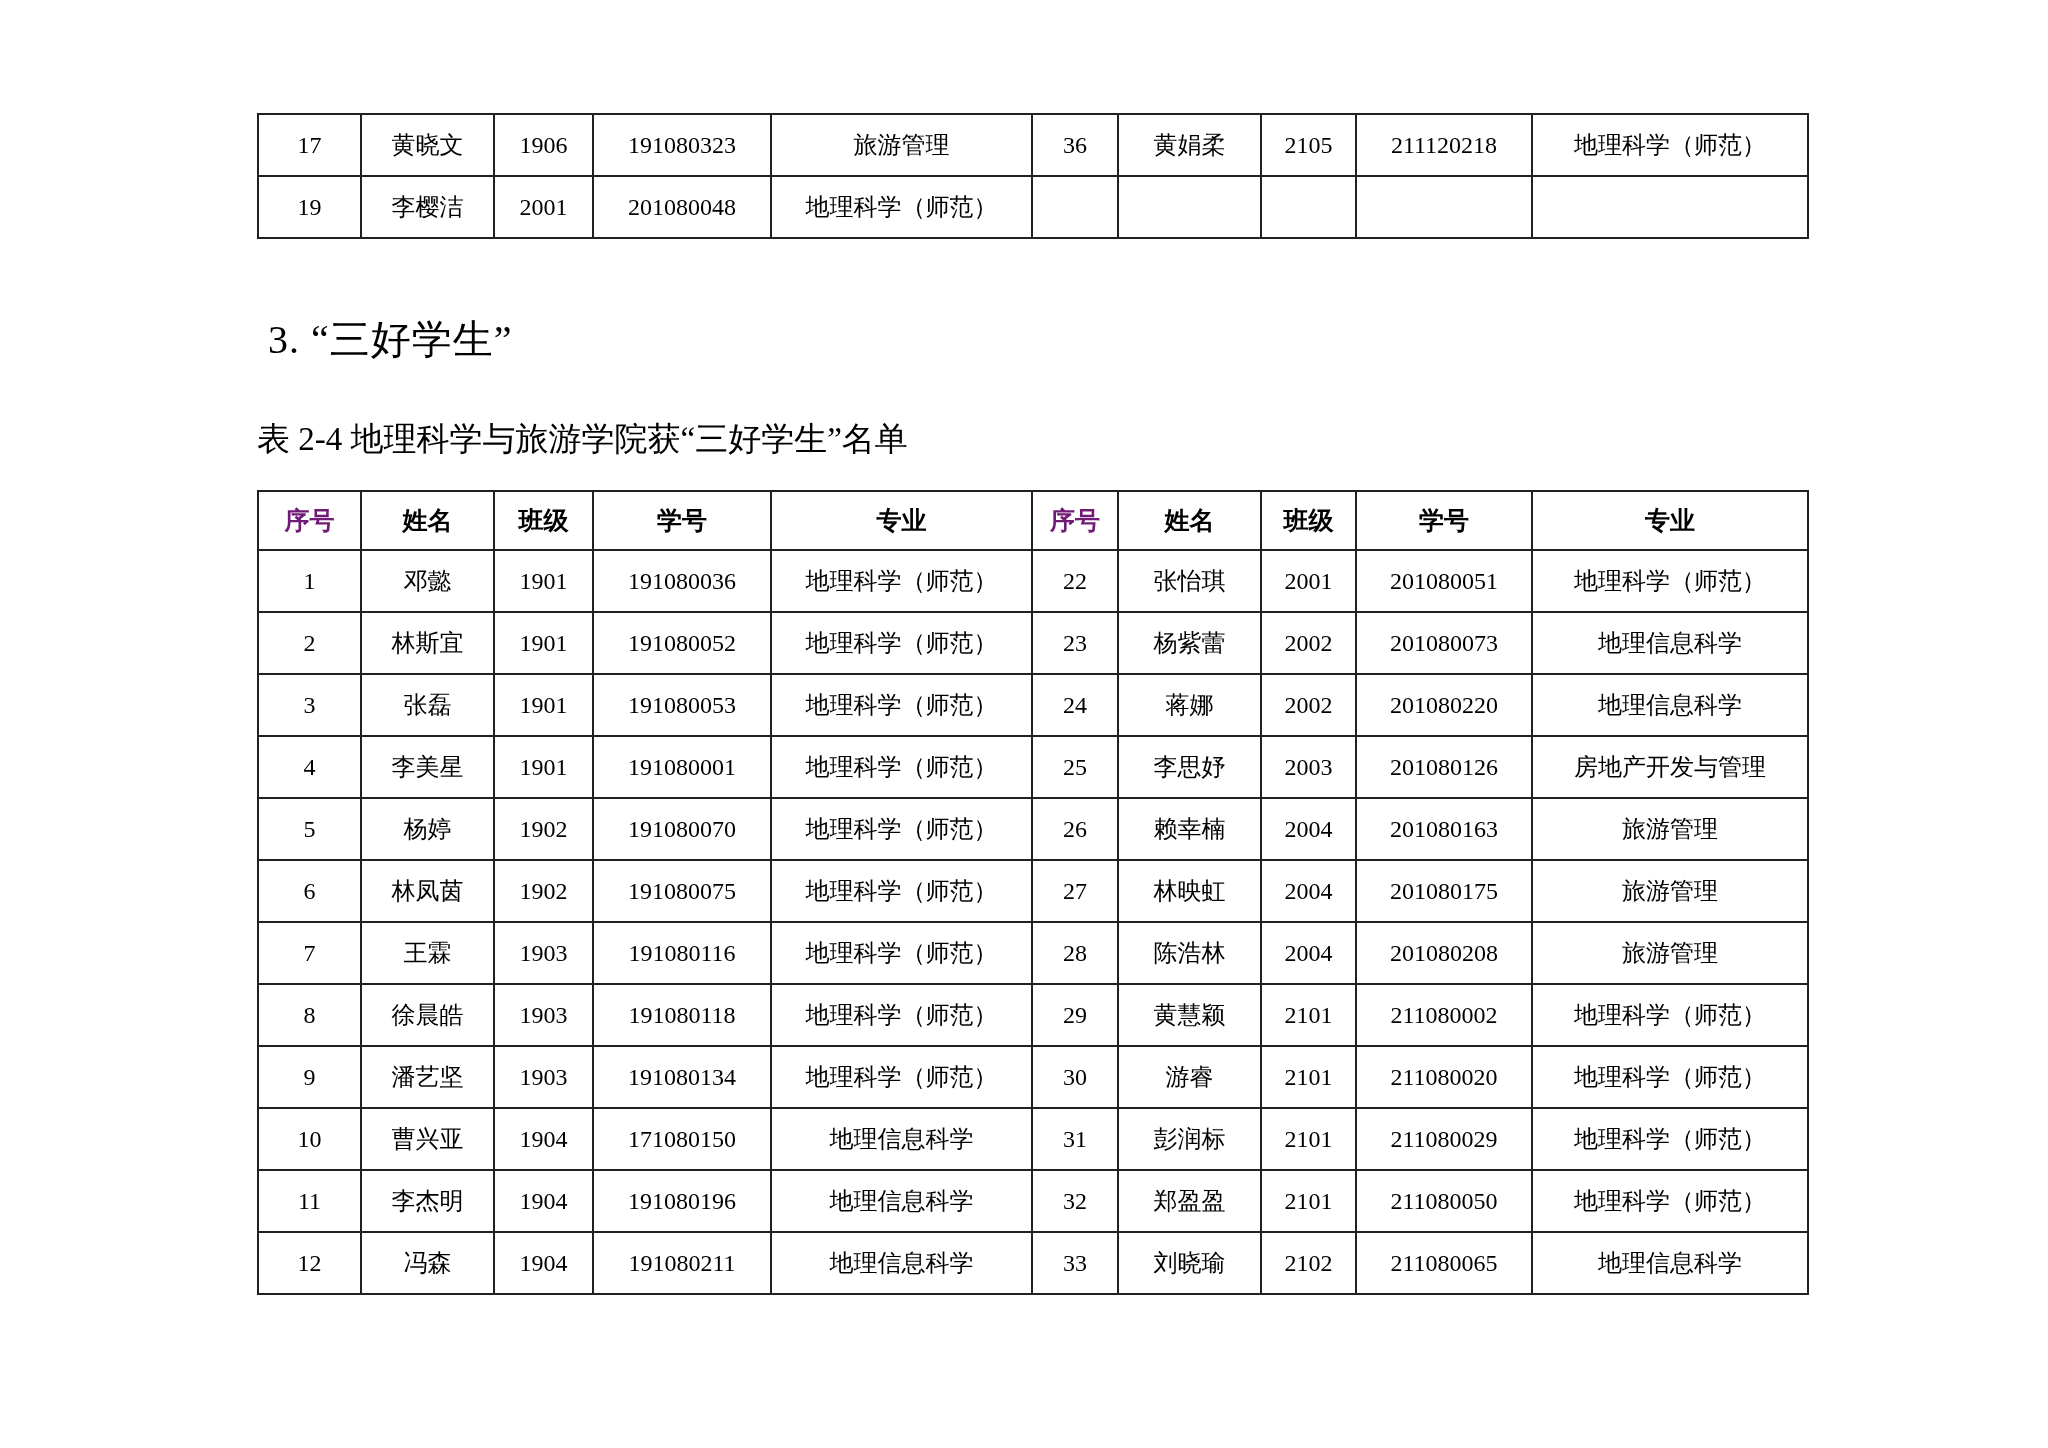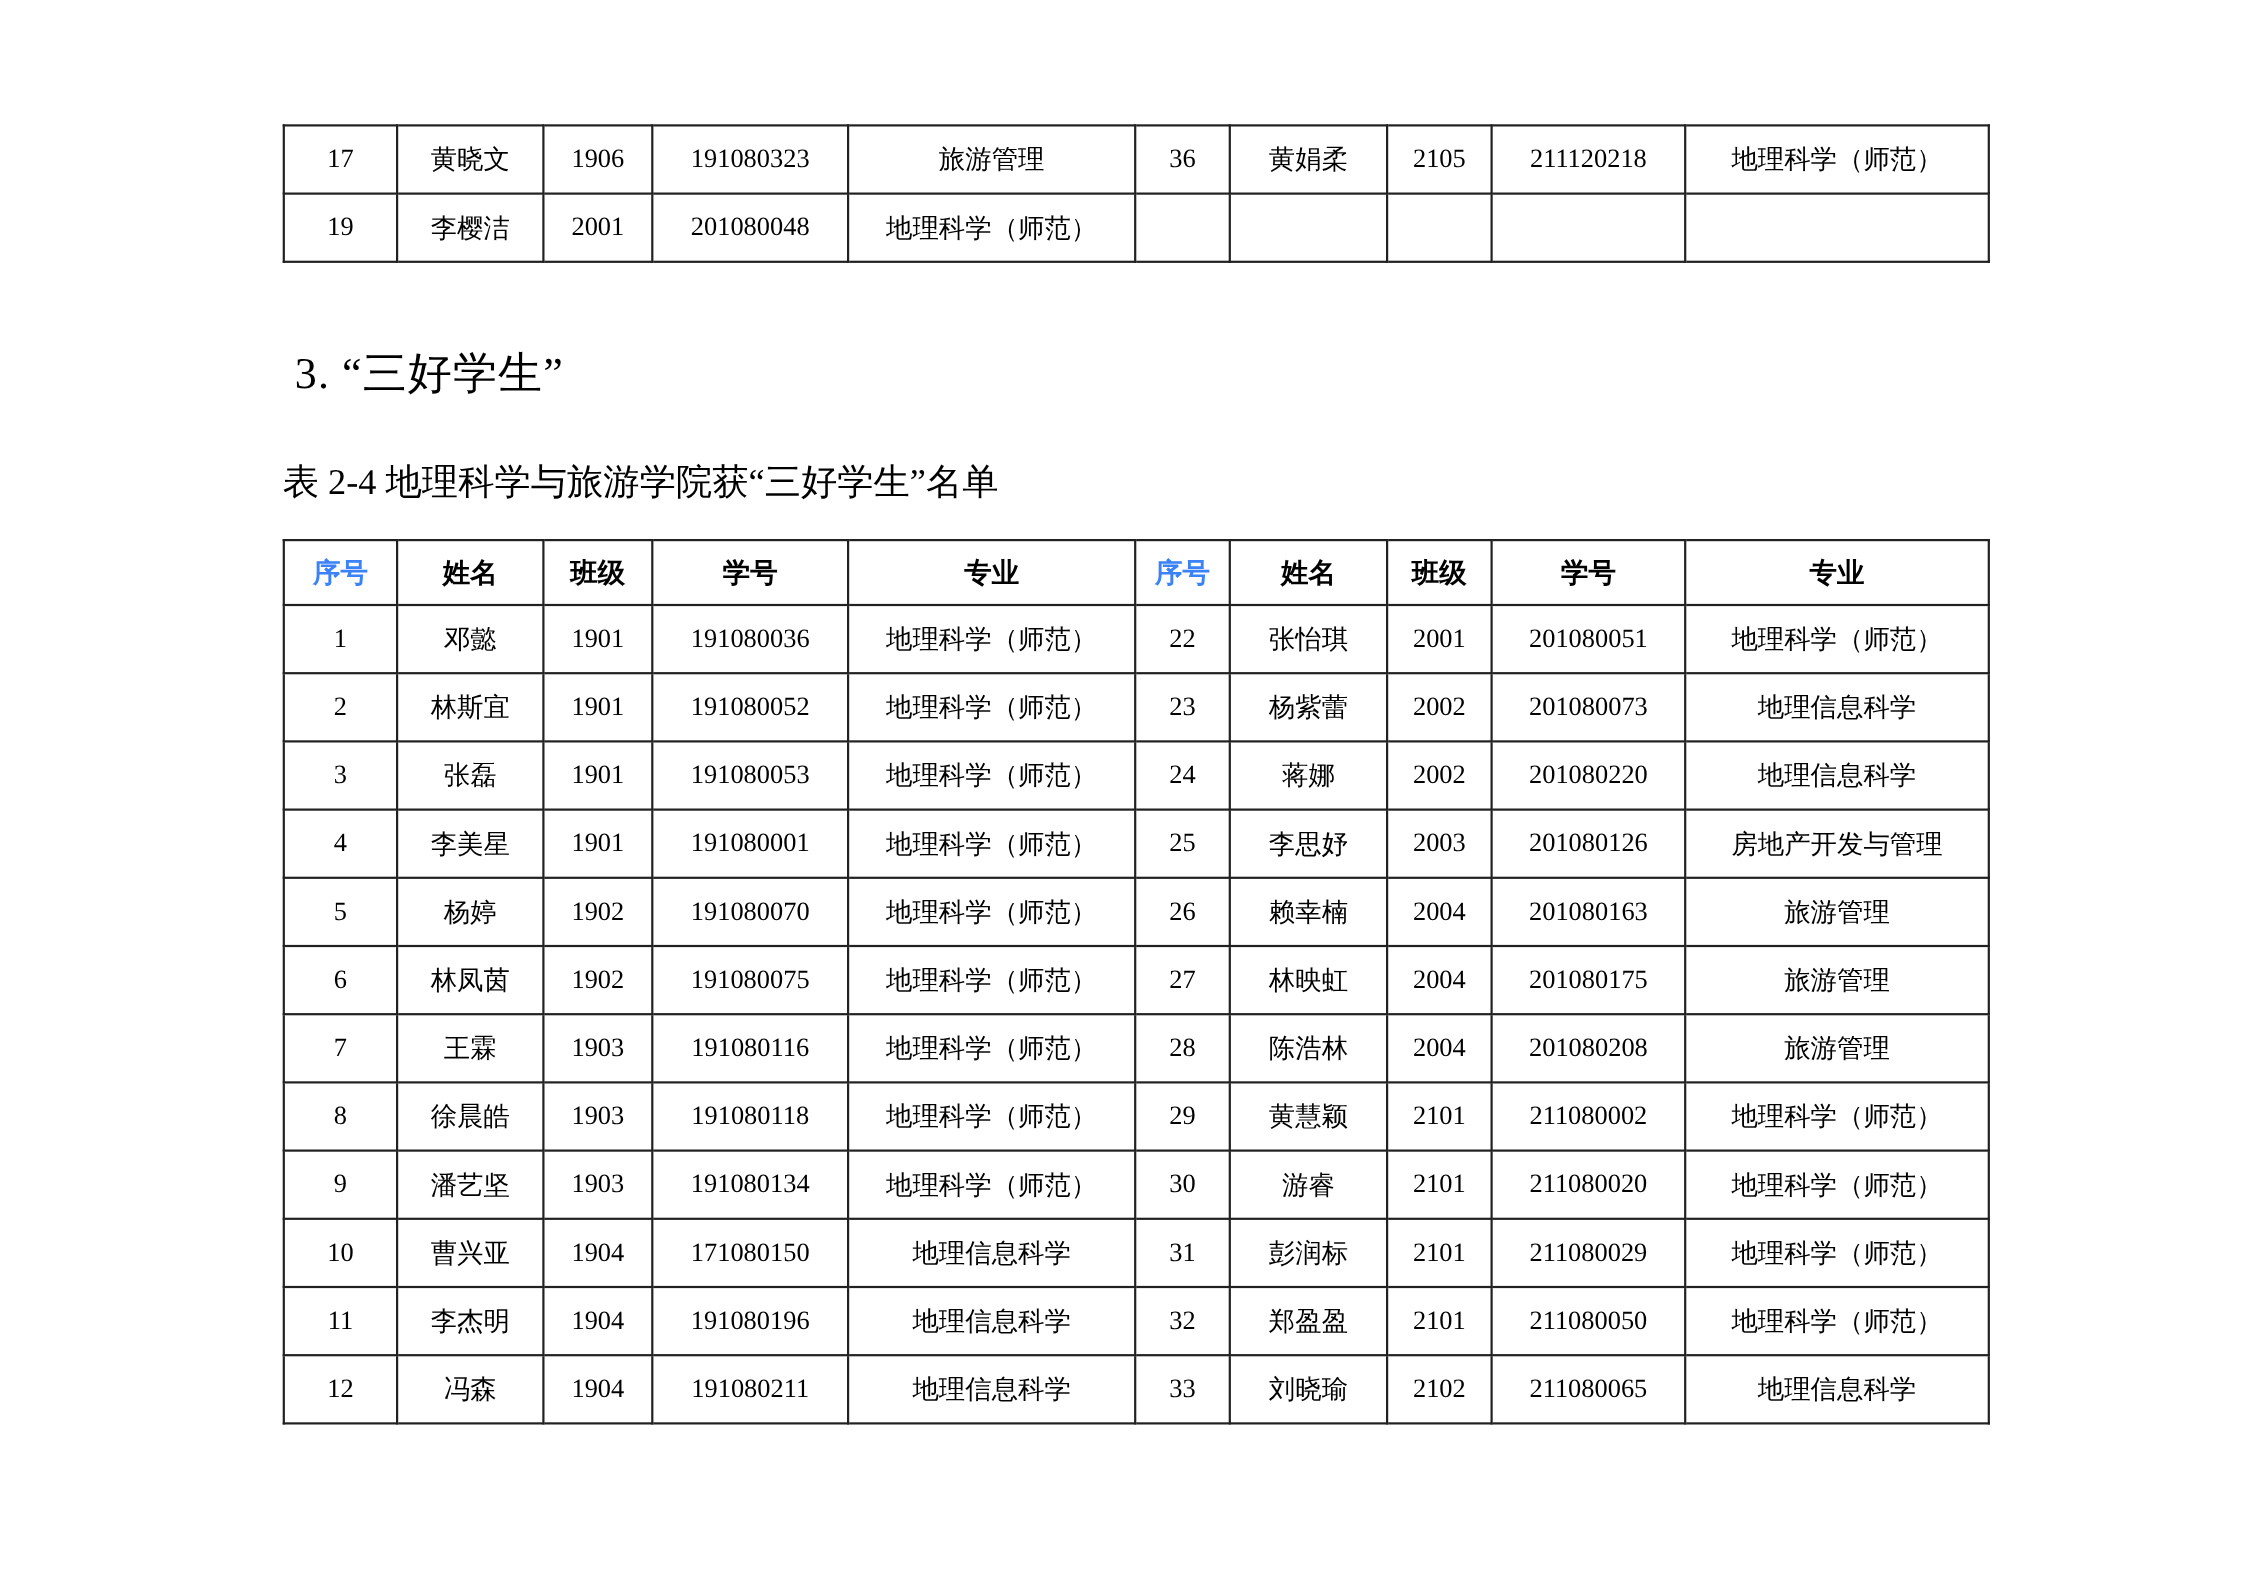--- a/index.html
+++ b/index.html
@@ -11,21 +11,21 @@
   .doc-table{border-collapse:collapse;table-layout:fixed;position:absolute;background:#fff;}
   .doc-table td,.doc-table th{
     border:2px solid #212121;text-align:center;vertical-align:middle;
     font-size:24px;font-weight:normal;padding:0;white-space:nowrap;overflow:hidden;
   }
   #top-table{left:257px;top:69px;width:1550px;margin-top:44px;}
   #top-table td{height:60px;}
   #main-table{left:257px;top:490px;width:1550px;}
   #main-table th{height:57px;font-size:25px;font-weight:bold;}
   #main-table td{height:60px;}
-  #main-table th.seq{color:#3b82f6;}
+  #main-table th.seq{color:#701a75;}
   
   col.c0{width:103px;} col.c1{width:133px;} col.c2{width:99px;}
   col.c3{width:178px;} col.c4{width:261px;} col.c5{width:86px;}
   col.c6{width:143px;} col.c7{width:95px;}  col.c8{width:176px;}
   col.c9{width:276px;}
   #section-heading{
     position:absolute;left:268px;top:316px;font-size:40px;line-height:48px;
     letter-spacing:1px;
   }
   #table-caption{

